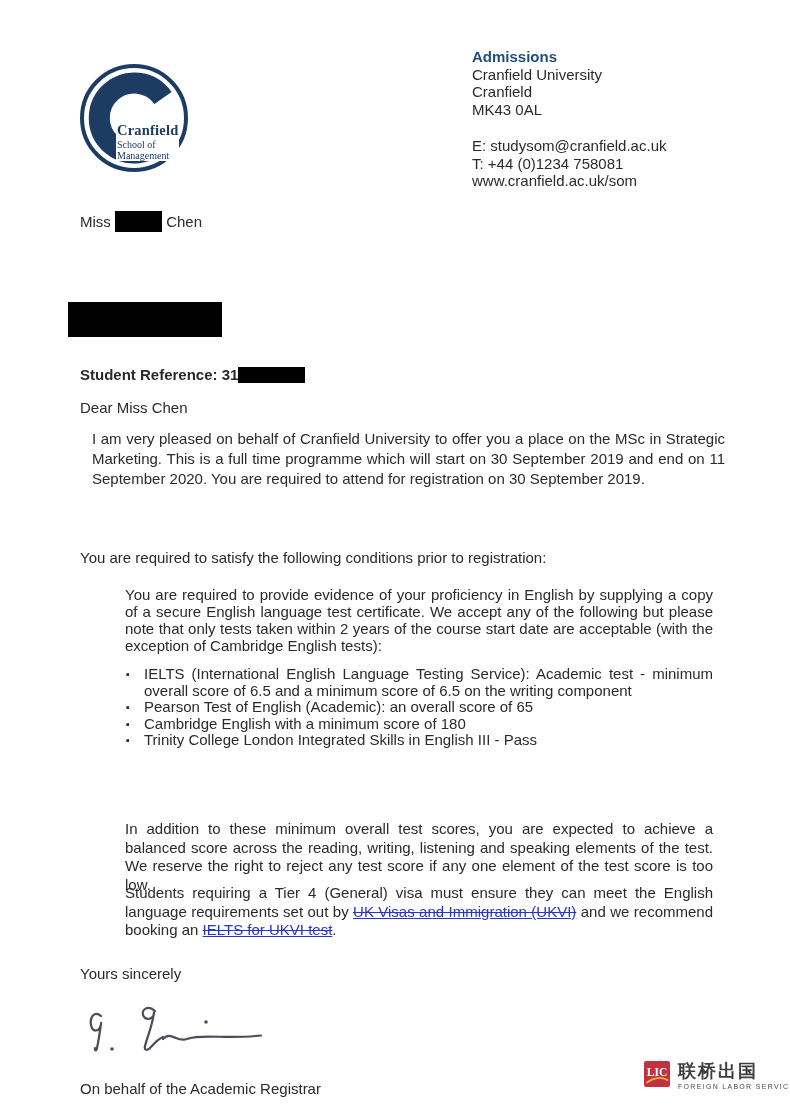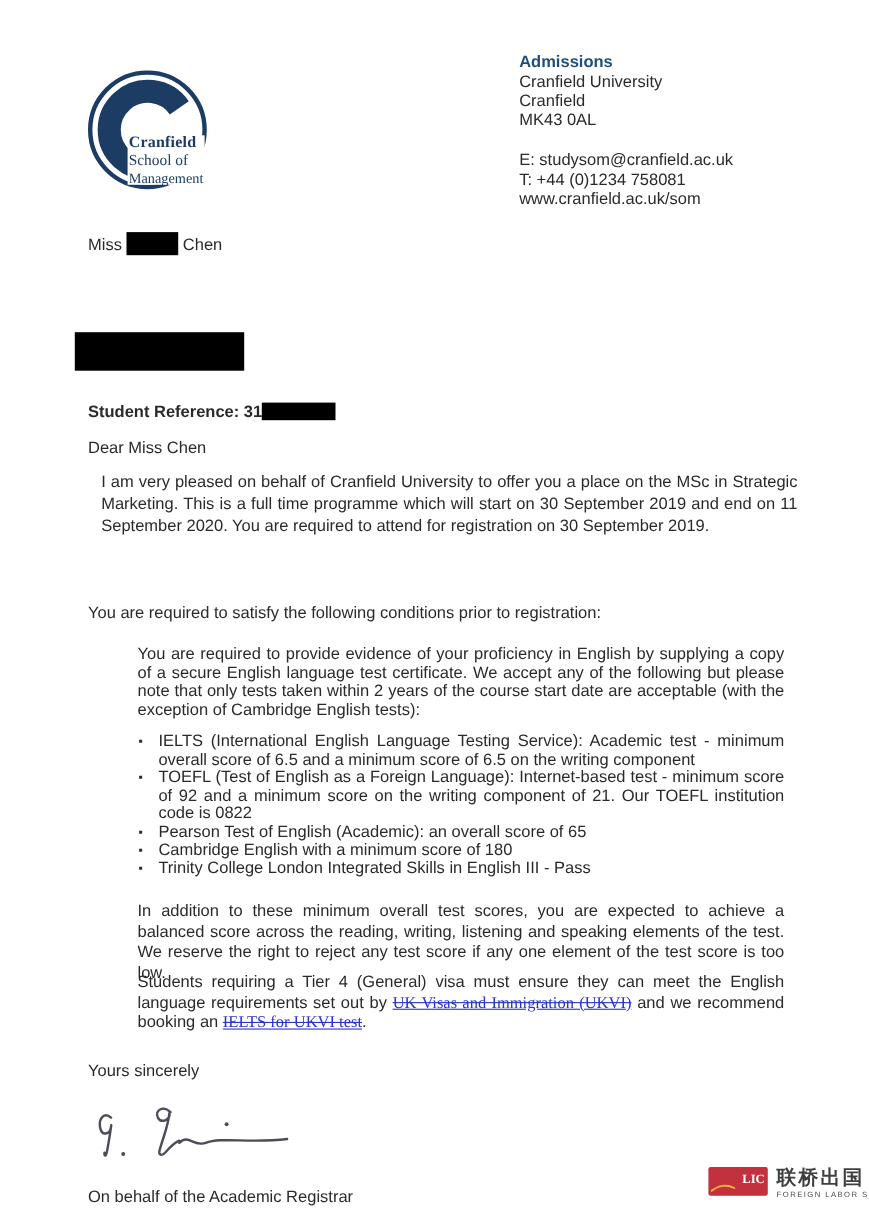--- a/index.html
+++ b/index.html
@@ -16,22 +16,22 @@
   }
   .abs{position:absolute;}
   
   .cran-logo{left:78px;top:62px;width:112px;height:112px;}
   .cran-logo svg{display:block;}
   .cran-logo .logo-text{
     position:absolute;left:38px;top:61px;background:#ffffff;padding:0 1px;
     font-family:"Liberation Serif", serif;color:var(--navy);line-height:1;white-space:nowrap;
   }
   .logo-text .l1{font-size:14.5px;font-weight:bold;letter-spacing:.2px;}
-  .logo-text .l2{font-size:14px;margin-top:2px;}
-  .logo-text .l3{font-size:13px;margin-top:1px;}
+  .logo-text .l2{font-size:10px;margin-top:2px;}
+  .logo-text .l3{font-size:10px;margin-top:1px;}
   
   .addr{left:472px;top:48px;line-height:17.5px;}
   .addr .dept{color:var(--head-blue);font-weight:bold;}
   .addr .contact{margin-top:19px;}
   
   .recipient{left:80px;top:211px;font-size:15px;}
   .redact{display:inline-block;background:#000;vertical-align:-5px;}
   .redact-name{width:47px;height:21px;}
   .redact-addr{left:68px;top:302px;width:154px;height:35px;background:#000;}
   .redact-ref{width:67px;height:16px;vertical-align:-3px;}
@@ -45,31 +45,31 @@
   .p-evidence{left:125px;top:586px;width:588px;line-height:17px;}
   .bullets{left:125px;top:666px;width:588px;}
   .bullets .bullet-item{
     position:relative;padding-left:19px;text-align:justify;line-height:16.5px;
   }
   .bullets .bullet-item::before{
     content:"▪";position:absolute;left:1px;top:0;font-size:11px;line-height:16.5px;
   }
   .p-balanced{left:125px;top:820px;width:588px;line-height:18.5px;}
   .p-visa{left:125px;top:884px;width:588px;line-height:18.5px;}
-  .doc-link{color:var(--link-blue);text-decoration:underline line-through;cursor:pointer;font-family:Liberation Serif, serif;}
+  .doc-link{color:var(--link-blue);text-decoration:underline line-through;cursor:pointer;}
   .valediction{left:80px;top:965px;text-align:center;}
   .behalf{left:80px;top:1080px;}
   
   .signature{left:75px;top:1002px;width:190px;height:64px;}
   
   .lic{left:644px;top:1061px;display:flex;align-items:flex-start;gap:8px;}
   .lic-box{
     position:relative;width:26px;height:26px;background:var(--lic-red);border-radius:2px;
     color:#fff;font-family:"Liberation Serif", serif;font-weight:bold;font-size:11.5px;
-    text-align:center;line-height:22px;flex:none;padding-left:28px;
+    text-align:center;line-height:22px;flex:none;
   }
   .lic-box svg{position:absolute;left:0;bottom:0;}
   .lic-right{display:flex;flex-direction:column;}
   .lic-cjk{
     font-family:"DejaVu Sans", sans-serif;font-weight:bold;font-size:18px;
     color:#3f3f3f;letter-spacing:2px;line-height:20px;white-space:nowrap;
   }
   .lic-sub{font-size:7px;letter-spacing:1.3px;color:#4a4a4a;margin-top:2px;white-space:nowrap;}
 </style>
 </head>
@@ -117,21 +117,20 @@
 
   <div class="abs para p-offer">I am very pleased on behalf of Cranfield University to offer you a place on the MSc in Strategic Marketing.  This is a full time programme which will start on 30 September 2019 and end on 11 September 2020.  You are required to attend for registration on 30 September 2019.</div>
 
 
   <div class="abs para p-cond">You are required to satisfy the following conditions prior to registration:</div>
 
   <div class="abs para p-evidence">You are required to provide evidence of your proficiency in English by supplying a copy of a secure English language test certificate. We accept any of the following but please note that only tests taken within 2 years of the course start date are acceptable (with the exception of Cambridge English tests):</div>
 
   <div class="abs bullets">
     <div class="bullet-item">IELTS (International English Language Testing Service): Academic test - minimum overall score of 6.5 and a minimum score of 6.5 on the writing component</div>
-    <div class="bullet-item">TOEFL (Test of English as a Foreign Language): Internet-based test - minimum score of 92 and a minimum score on the writing component of 21. Our TOEFL institution code is 0822</div>
     <div class="bullet-item">Pearson Test of English (Academic): an overall score of 65</div>
     <div class="bullet-item">Cambridge English with a minimum score of 180</div>
     <div class="bullet-item">Trinity College London Integrated Skills in English III - Pass</div>
   </div>
 
   <div class="abs para p-balanced">In addition to these minimum overall test scores, you are expected to achieve a balanced score across the reading, writing, listening and speaking elements of the test. We reserve the right to reject any test score if any one element of the test score is too low.</div>
 
   <div class="abs para p-visa">
     <span>Students requiring a Tier 4 (General) visa must ensure they can meet the English language requirements set out by </span><span class="doc-link">UK Visas and Immigration (UKVI)</span><span> and we recommend booking an </span><span class="doc-link">IELTS for UKVI test</span><span>.</span>
   </div>

